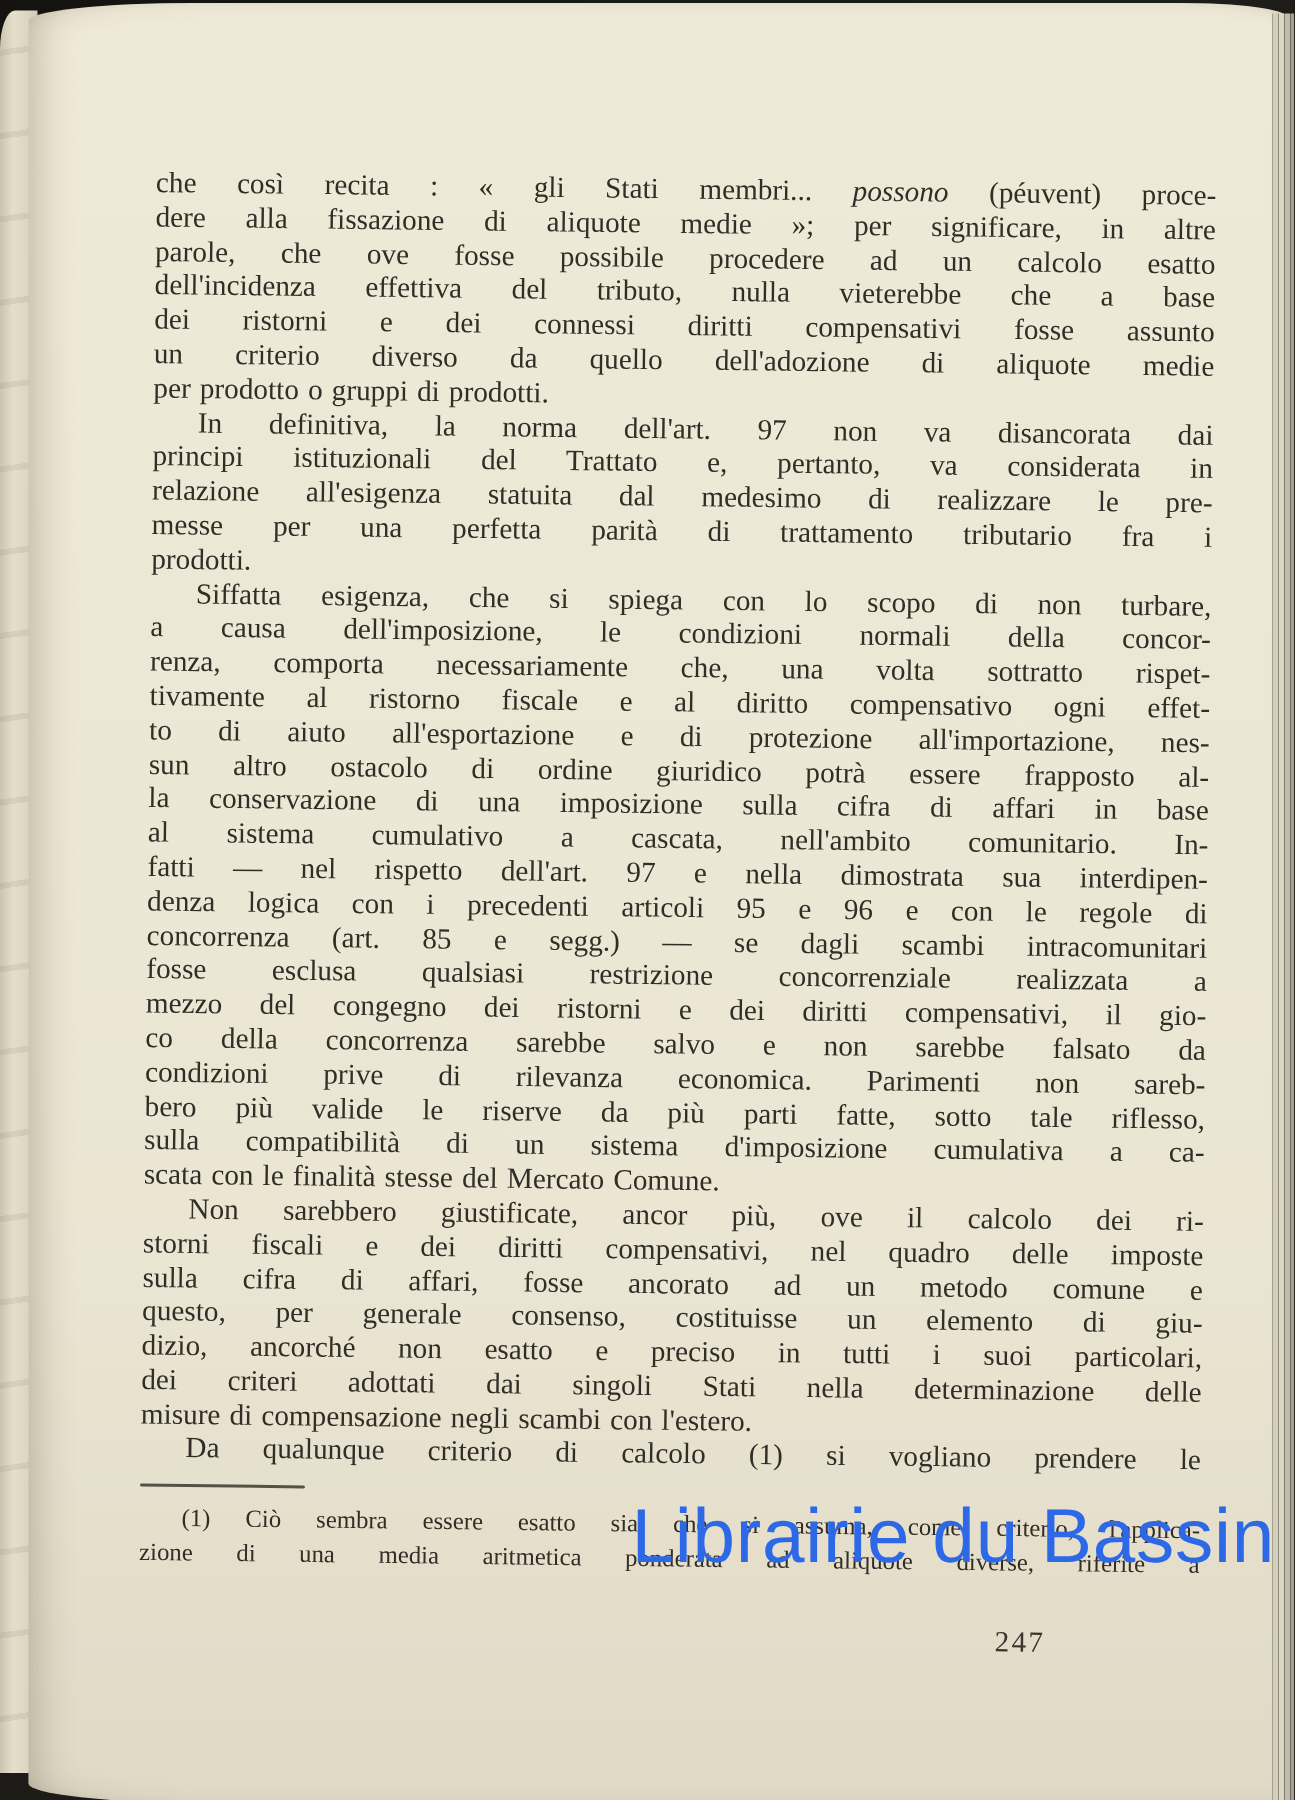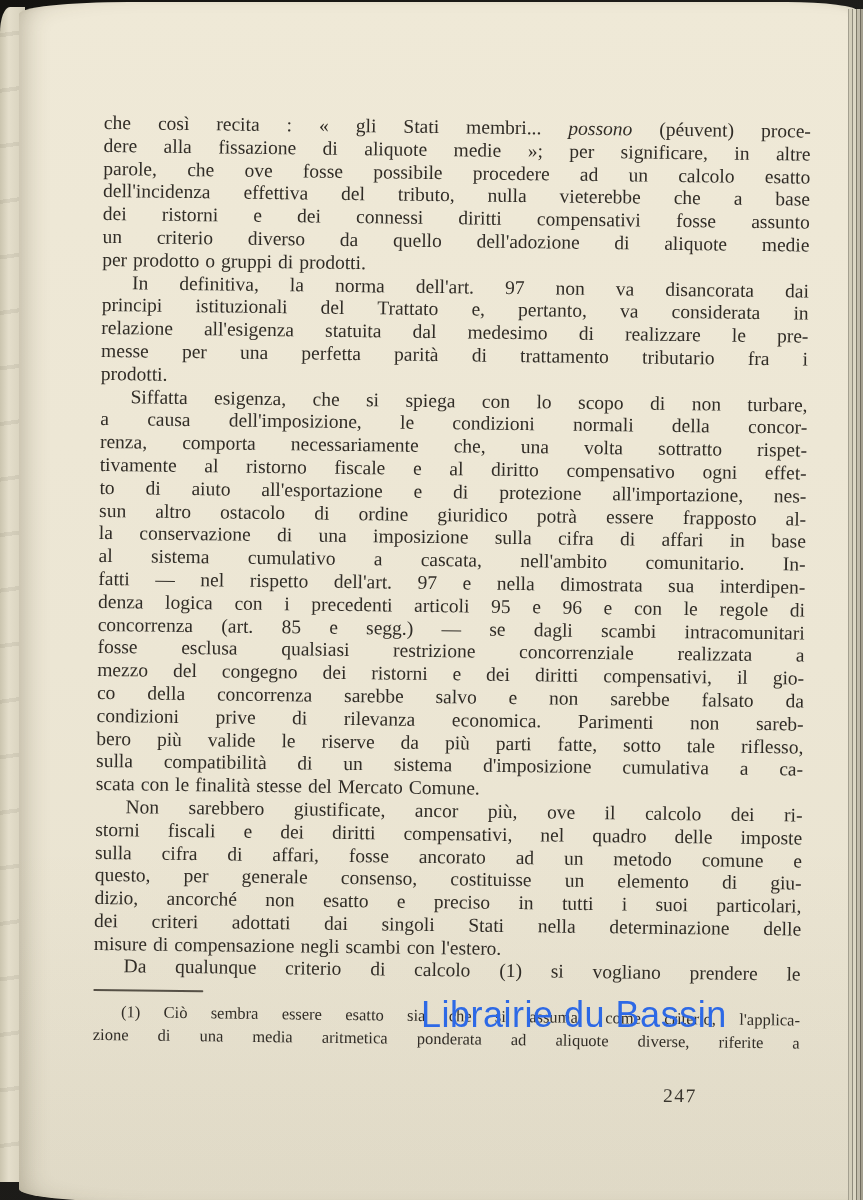--- a/index.html
+++ b/index.html
@@ -66,21 +66,21 @@
   }
   .footnote .line.indent{text-indent:28px;}
   .page-num{
     position:absolute;left:656px;top:1076px;
     color:#3a362f;font-size:19.5px;letter-spacing:1.5px;
   }
   
   .watermark{
     position:absolute;left:421px;top:994px;
     font-family:"Liberation Sans","DejaVu Sans",sans-serif;
-    font-size:36px;font-weight:400;white-space:nowrap;
+    font-size:51px;font-weight:400;white-space:nowrap;
     color:var(--watermark_blue);letter-spacing:.5px;
   }
 </style>
 </head>
 <body>
 
 <div class="stage">
 
   <div class="edge-left"></div>
 

